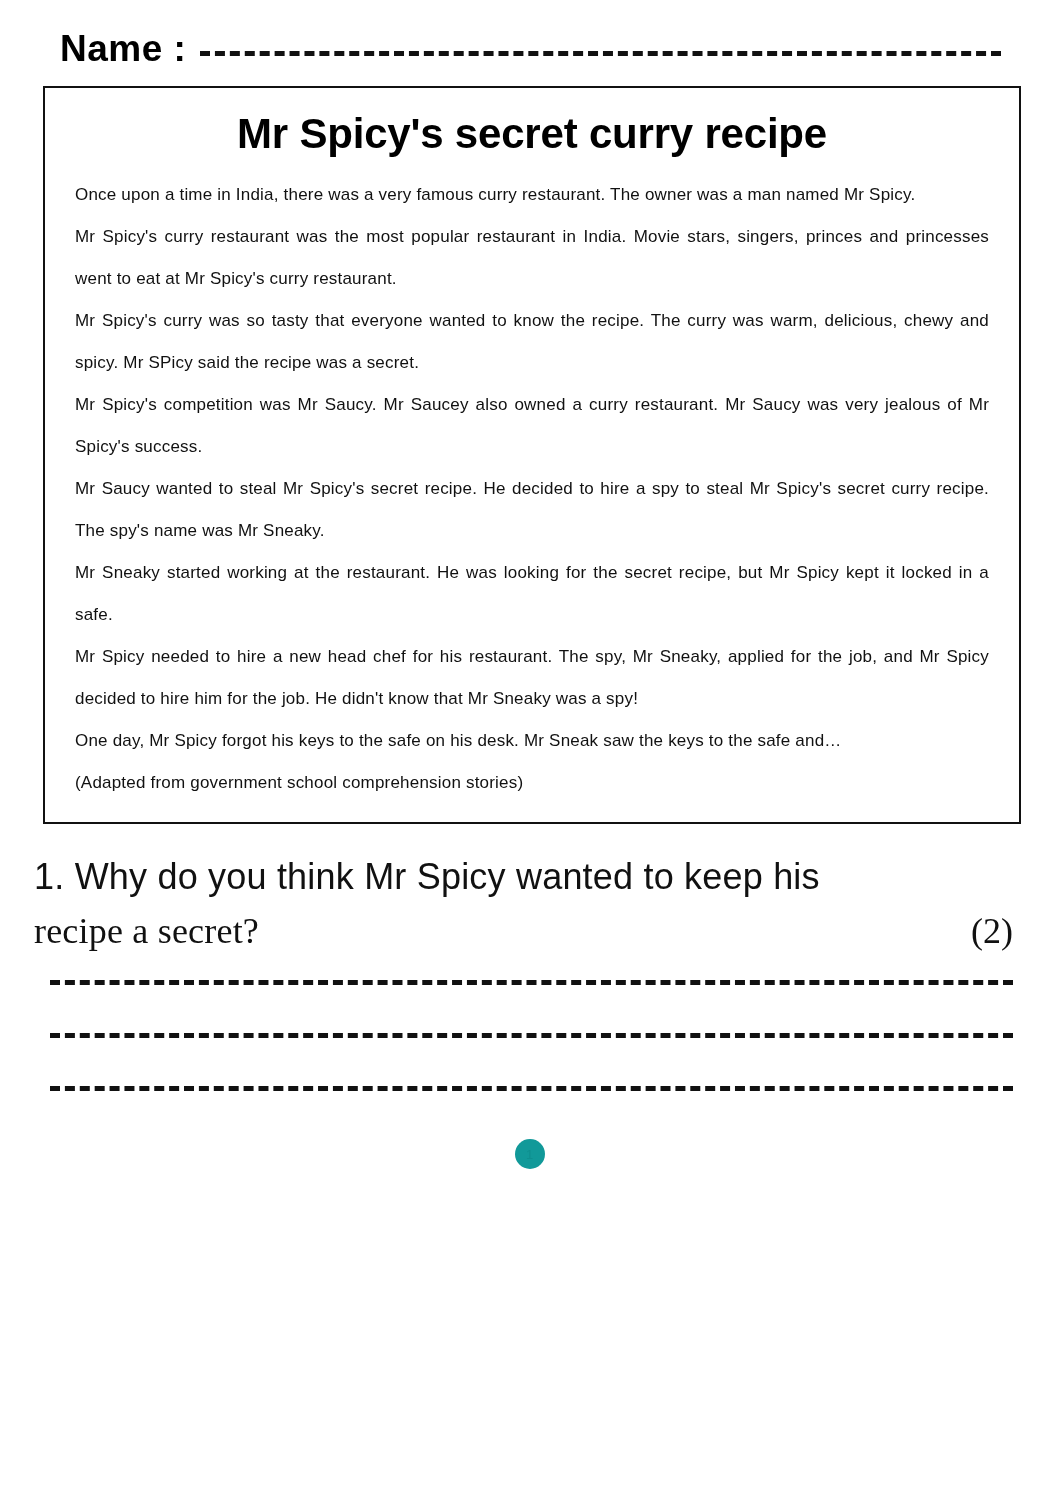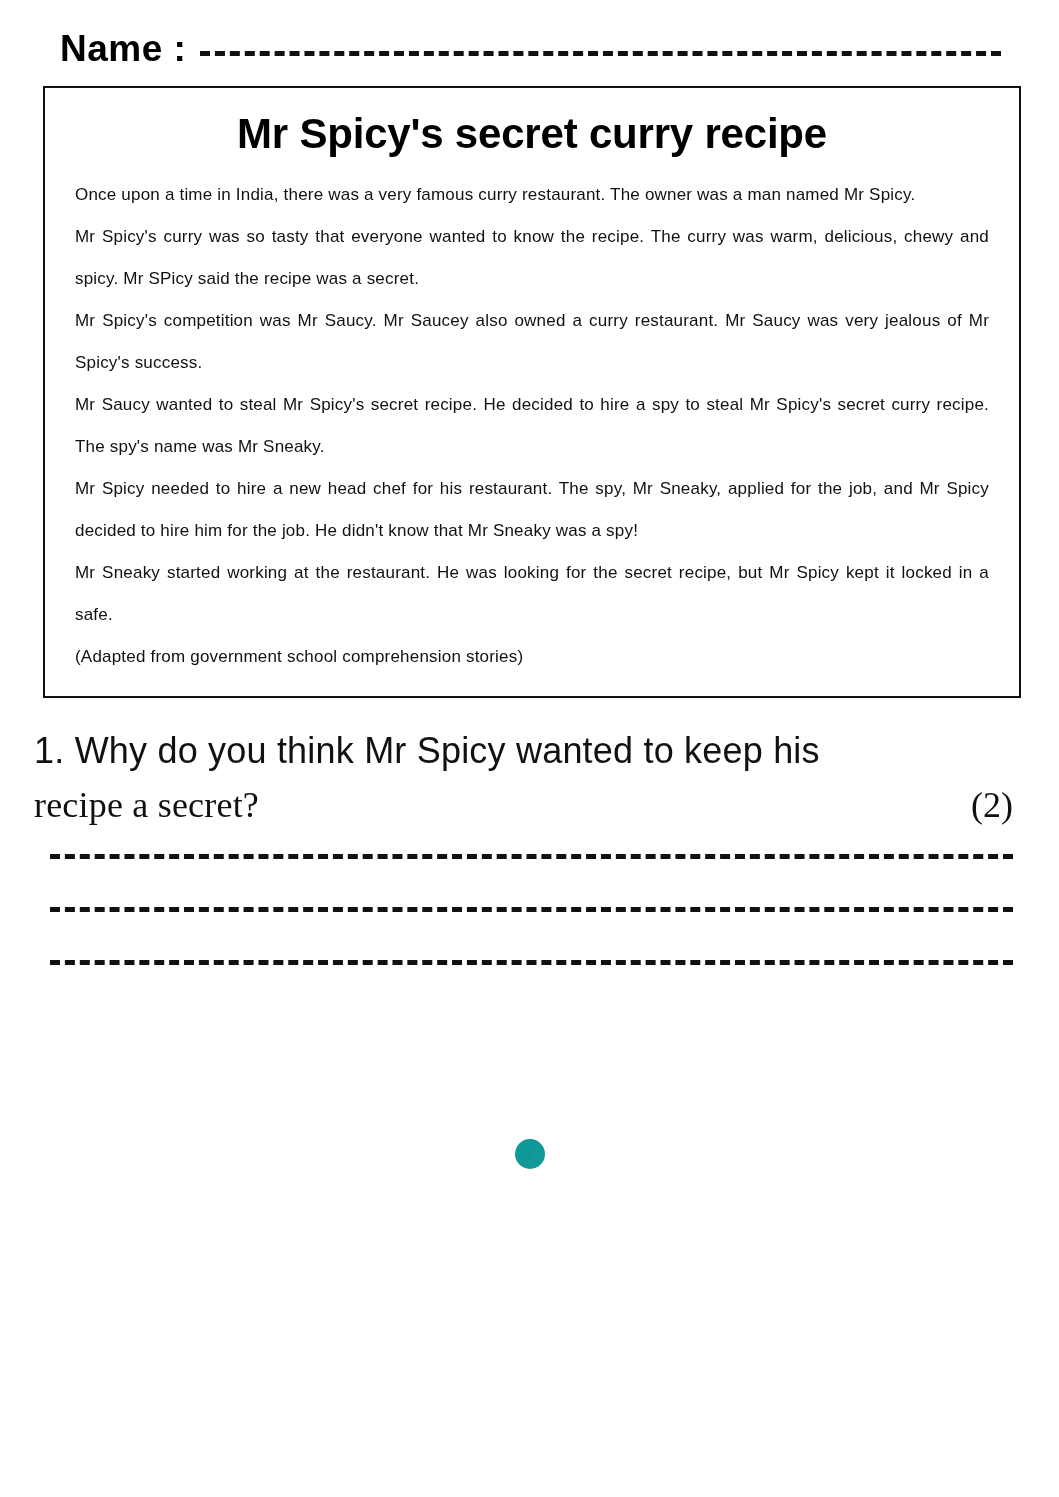--- a/index.html
+++ b/index.html
@@ -135,25 +135,27 @@
 
   <div class="name-row">
     <span class="name-label">Name :</span>
     <span class="dashline"></span>
   </div>
 
   <div class="story-box">
     <div class="story-title">Mr Spicy's secret curry recipe</div>
     <div class="story-body">
       <p>Once upon a time in India, there was a very famous curry restaurant. The owner was a man named Mr Spicy.</p>
+      <p>Mr Spicy's curry restaurant was the most popular restaurant in India. Movie stars, singers, princes and princesses went to eat at Mr Spicy's curry restaurant.</p>
       <p>Mr Spicy's curry was so tasty that everyone wanted to know the recipe. The curry was warm, delicious, chewy and spicy. Mr SPicy said the recipe was a secret.</p>
       <p>Mr Spicy's competition was Mr Saucy. Mr Saucey also owned a curry restaurant. Mr Saucy was very jealous of Mr Spicy's success.</p>
       <p>Mr Saucy wanted to steal Mr Spicy's secret recipe. He decided to hire a spy to steal Mr Spicy's secret curry recipe. The spy's name was Mr Sneaky.</p>
+      <p>Mr Sneaky started working at the restaurant. He was looking for the secret recipe, but Mr Spicy kept it locked in a safe.</p>
       <p>Mr Spicy needed to hire a new head chef for his restaurant. The spy, Mr Sneaky, applied for the job, and Mr Spicy decided to hire him for the job. He didn't know that Mr Sneaky was a spy!</p>
-      <p>Mr Sneaky started working at the restaurant. He was looking for the secret recipe, but Mr Spicy kept it locked in a safe.</p>
+      <p>One day, Mr Spicy forgot his keys to the safe on his desk. Mr Sneak saw the keys to the safe and…</p>
       <p>(Adapted from government school comprehension stories)</p>
     </div>
   </div>
 
   <div class="question-block">
     <span class="question-text">1. Why do you think Mr Spicy wanted to keep his</span>
     <div class="question-line2">
       <span class="question-text">recipe a secret?</span>
       <span class="marks">(2)</span>
     </div>

